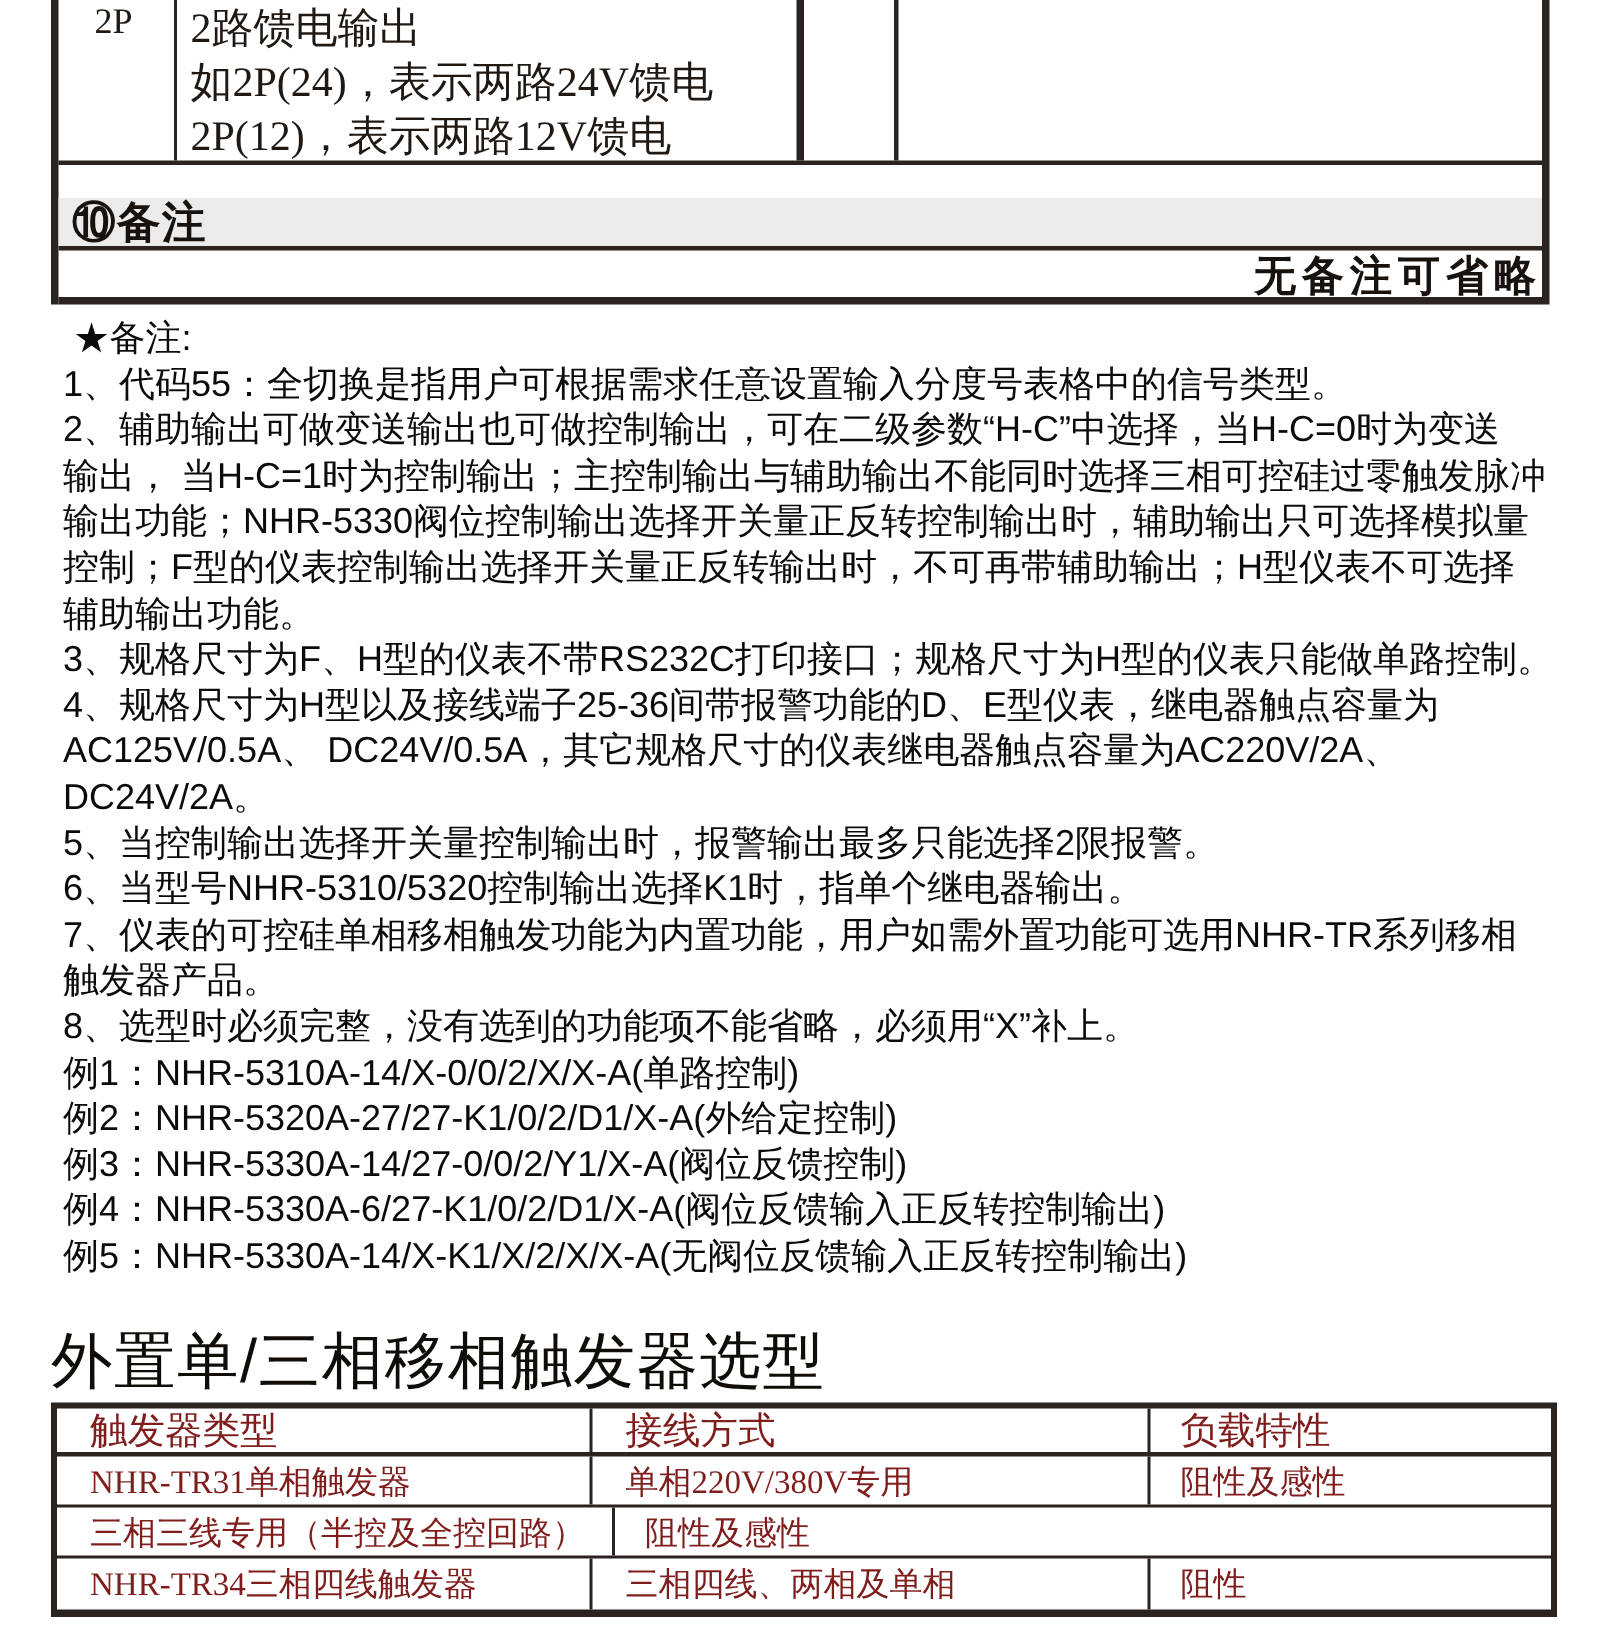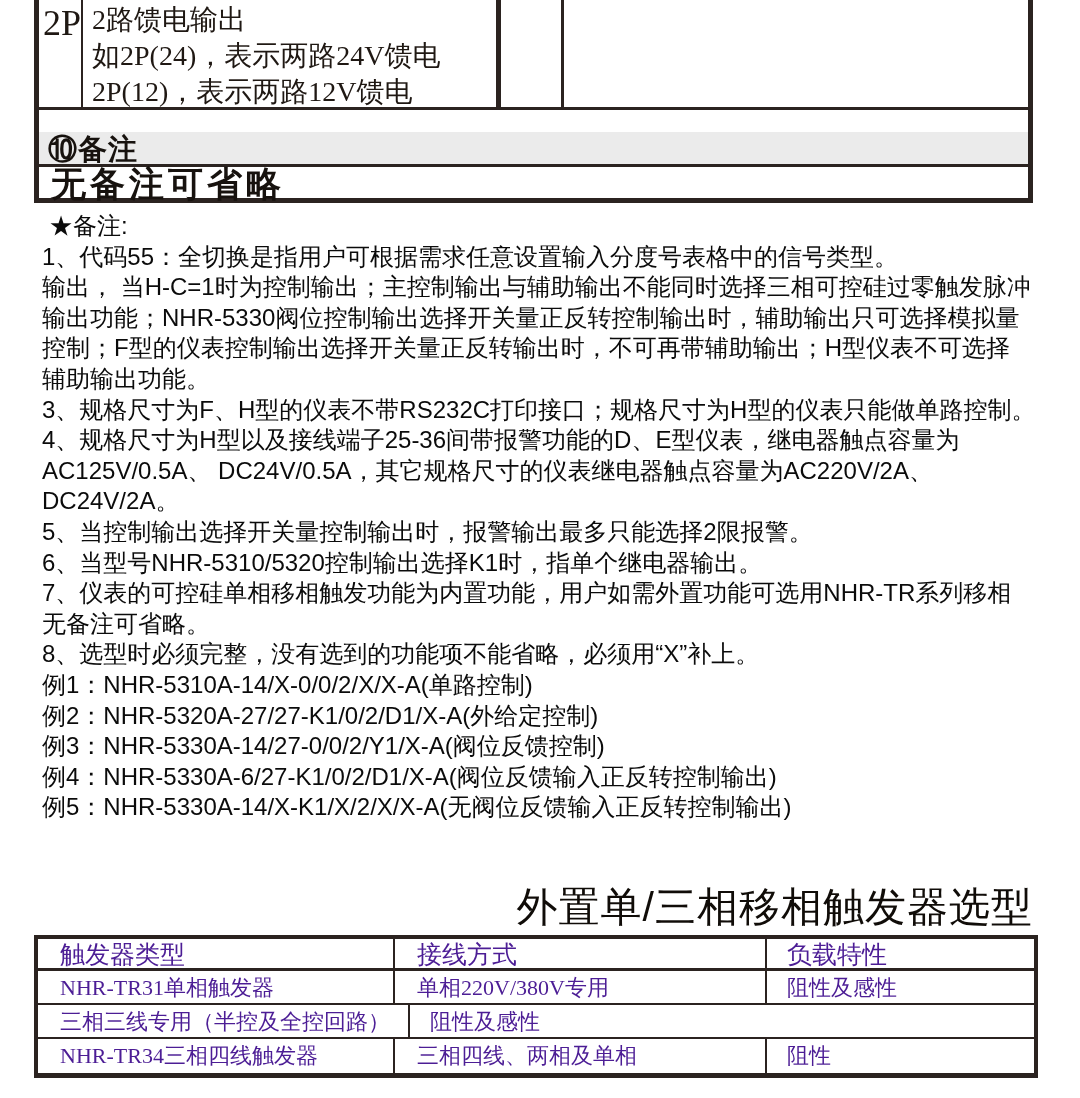--- a/index.html
+++ b/index.html
@@ -16,59 +16,60 @@
   }
   
   .seltable{
     position:absolute;left:34px;top:0;width:999px;
     border-left:5px solid var(--ink);border-right:5px solid var(--ink);
     color:#1f1813;
   }
   .sel-row{display:flex;height:110px;border-bottom:3px solid var(--ink);}
   .cell{height:100%;}
   .c-code{
-    width:44px;border-right:2px solid var(--ink);
-    font-family:"Liberation Serif",serif;font-size:36px;padding:2px 0 0 4px;
+    width:79px;border-right:2px solid var(--ink);
+    font-family:"Liberation Serif",serif;font-size:24px;padding:2px 0 0 24px;
   }
   .c-desc{
     width:418px;border-right:5px solid var(--ink);
     font-family:"Liberation Serif",serif;font-size:28px;line-height:36px;
     padding:2px 12px 0 9px;white-space:nowrap;
   }
   .c-mid{width:63px;border-right:3px solid var(--ink);}
   .c-rest{flex:1;}
   .sel-header{
     height:35px;background:var(--remark-header-bg);
     border-bottom:3px solid var(--ink);
     font-weight:bold;font-size:29px;line-height:35px;padding-left:9px;
     letter-spacing:1px;color:#17120e;margin-top:22px;
   }
   .sel-body{
     height:36px;border-bottom:5px solid var(--ink);
     font-family:"Liberation Serif",serif;font-weight:bold;
-    font-size:35px;line-height:35px;padding-left:12px;letter-spacing:4px;
+    font-size:28px;line-height:35px;padding-left:12px;letter-spacing:4px;
     color:#17120e;
+    text-align:right;
   }
   
   .notes{
     position:absolute;left:42px;top:211px;width:1010px;
     font-size:24px;line-height:30.6px;color:#0b0b0b;font-weight:500;
     white-space:nowrap;
   }
   .note-title{padding-left:7px;}
   
   .trig-title{
     position:absolute;left:34px;top:880px;width:999px;
-    text-align:right;font-size:41px;font-weight:500;letter-spacing:1px;
+    text-align:left;font-size:41px;font-weight:500;letter-spacing:1px;
     color:#100c08;white-space:nowrap;
   }
   .trigtable{
     position:absolute;left:34px;top:935px;width:1004px;
     border:4px solid var(--ink);border-bottom-width:5px;
-    color:#4c1d95;
+    color:#7f1d1d;
   }
   .t-row{display:flex;height:34px;border-bottom:2px solid var(--ink);}
   .t-row:last-child{border-bottom:none;}
   .t-head{height:32px;border-bottom:3px solid var(--ink);}
   .t-c1{width:357px;border-right:2px solid var(--ink);padding-left:22px;}
   .t-c2{width:372px;border-right:2px solid var(--ink);padding-left:22px;}
   .t-c3{flex:1;padding-left:20px;}
   .t-head>div{
     font-family:"Liberation Sans",sans-serif;font-size:25px;line-height:31px;
     font-weight:500;white-space:nowrap;
@@ -94,32 +95,33 @@
       <div class="cell c-mid"></div>
       <div class="cell c-rest"></div>
     </div>
     <div class="sel-header">⑩备注</div>
     <div class="sel-body">无备注可省略</div>
   </div>
 
   <div class="notes">
     <div class="note-title">★备注:</div>
     <div>1、代码55：全切换是指用户可根据需求任意设置输入分度号表格中的信号类型。</div>
+    <div>2、辅助输出可做变送输出也可做控制输出，可在二级参数“H-C”中选择，当H-C=0时为变送</div>
     <div>输出， 当H-C=1时为控制输出；主控制输出与辅助输出不能同时选择三相可控硅过零触发脉冲</div>
     <div>输出功能；NHR-5330阀位控制输出选择开关量正反转控制输出时，辅助输出只可选择模拟量</div>
     <div>控制；F型的仪表控制输出选择开关量正反转输出时，不可再带辅助输出；H型仪表不可选择</div>
     <div>辅助输出功能。</div>
     <div>3、规格尺寸为F、H型的仪表不带RS232C打印接口；规格尺寸为H型的仪表只能做单路控制。</div>
     <div>4、规格尺寸为H型以及接线端子25-36间带报警功能的D、E型仪表，继电器触点容量为</div>
     <div>AC125V/0.5A、 DC24V/0.5A，其它规格尺寸的仪表继电器触点容量为AC220V/2A、</div>
     <div>DC24V/2A。</div>
     <div>5、当控制输出选择开关量控制输出时，报警输出最多只能选择2限报警。</div>
     <div>6、当型号NHR-5310/5320控制输出选择K1时，指单个继电器输出。</div>
     <div>7、仪表的可控硅单相移相触发功能为内置功能，用户如需外置功能可选用NHR-TR系列移相</div>
-    <div>无备注可省略。</div>
+    <div>触发器产品。</div>
     <div>8、选型时必须完整，没有选到的功能项不能省略，必须用“X”补上。</div>
     <div>例1：NHR-5310A-14/X-0/0/2/X/X-A(单路控制)</div>
     <div>例2：NHR-5320A-27/27-K1/0/2/D1/X-A(外给定控制)</div>
     <div>例3：NHR-5330A-14/27-0/0/2/Y1/X-A(阀位反馈控制)</div>
     <div>例4：NHR-5330A-6/27-K1/0/2/D1/X-A(阀位反馈输入正反转控制输出)</div>
     <div>例5：NHR-5330A-14/X-K1/X/2/X/X-A(无阀位反馈输入正反转控制输出)</div>
   </div>
 
   <div class="trig-title">外置单/三相移相触发器选型</div>
 

